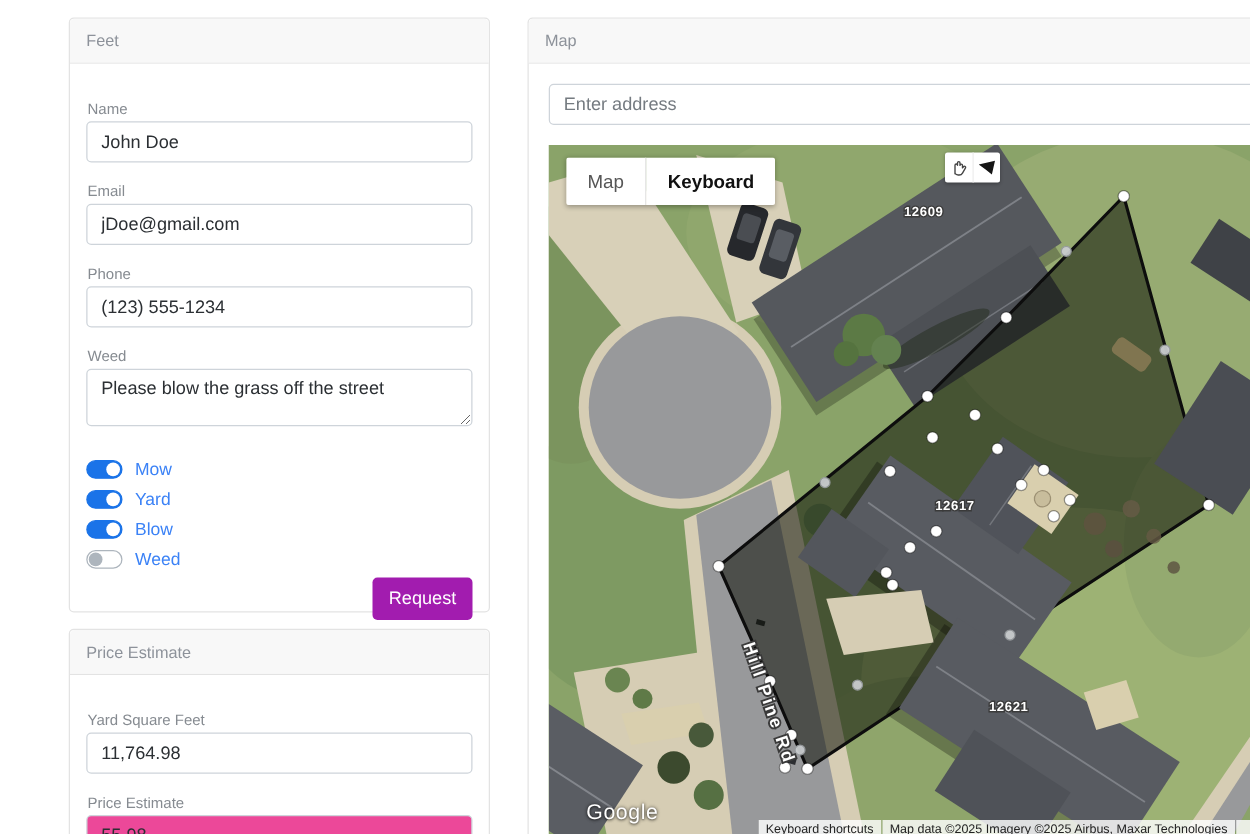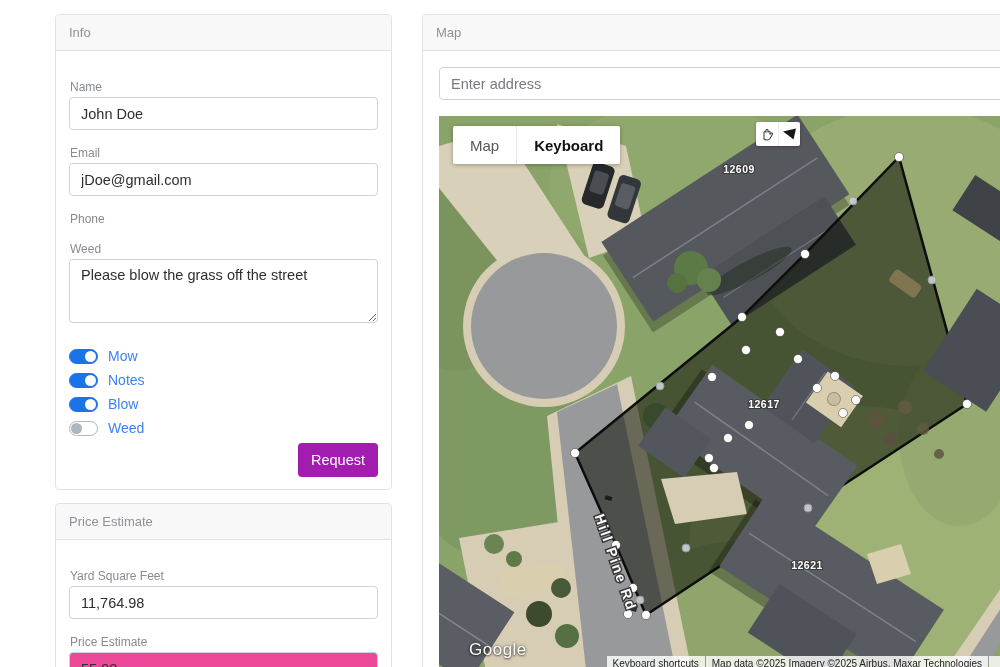--- a/index.html
+++ b/index.html
@@ -16,21 +16,21 @@
   #map-card   { left:422px; top:14px; width:600px; height:700px; }
   #map-card .card-body { padding:16px; }
 
   .fgroup { margin-bottom:4px; }
   .flabel { display:block; font-size:12px; color:#868b91; margin:16px 0 3px 1px; }
   .tinput { width:100%; height:33px; border:1px solid #ced4da; border-radius:4px;
     padding:0 11px; font-size:14.5px; color:#2b2f33; background:#fff;
     font-family:"Liberation Sans", sans-serif; outline:none; }
   .tinput::placeholder { color:#757b81; }
   .tinput:disabled { background:#ec4899; color:#2b2f33; }
-  textarea.tinput { height:64px; padding:6px 11px; resize:both; line-height:1.25; }
+  textarea.tinput { height:46px; padding:6px 11px; resize:both; line-height:1.25; }
 
   .toggles { margin-top:19px; }
   .trow { display:flex; align-items:center; height:20px; margin-bottom:4px; }
   .toggle { position:relative; width:29px; height:15px; border-radius:8px;
     background:#fff; border:1px solid #adb5bd; cursor:pointer; flex:0 0 auto; }
   .toggle .knob { position:absolute; top:1px; left:1px; width:11px; height:11px;
     border-radius:50%; background:#adb5bd; }
   .toggle.on { background:#1a73e8; border-color:#1a73e8; }
   .toggle.on .knob { left:auto; right:1px; background:#fff; }
   .tlabel { margin-left:10px; font-size:14px; color:#3b82f6; }
@@ -64,50 +64,51 @@
   .attrib { position:absolute; top:540px; left:0; width:562px; display:flex;
     justify-content:flex-end; font-size:10px; color:#222; }
   .attrib .box { background:rgba(255,255,255,.82); padding:2px 6px 6px; white-space:nowrap; }
   .attrib .box + .box { margin-left:1px; }
   .attrib .stub { width:6px; }
 </style>
 </head>
 <body>
 
 <div class="card" id="info-card">
-  <div class="card-header">Info</div>
+  <div class="card-header">Feet</div>
   <div class="card-body">
     <div class="fgroup">
       <label class="flabel">Name</label>
       <input class="tinput" value="John Doe" style="">
     </div>
     <div class="fgroup">
       <label class="flabel">Email</label>
       <input class="tinput" value="jDoe@gmail.com" style="">
     </div>
     <div class="fgroup">
       <label class="flabel">Phone</label>
+      <input class="tinput" value="(123) 555-1234" style="">
     </div>
     <div class="fgroup">
       <label class="flabel">Weed</label>
       <textarea class="tinput" style="">Please blow the grass off the street</textarea>
     </div>
 
     <div class="toggles">
       <div class="trow">
         <span class="toggle on">
             <span class="knob"></span>
           </span>
         <span class="tlabel">Mow</span>
       </div>
       <div class="trow">
         <span class="toggle on">
             <span class="knob"></span>
           </span>
-        <span class="tlabel">Notes</span>
+        <span class="tlabel">Yard</span>
       </div>
       <div class="trow">
         <span class="toggle on">
             <span class="knob"></span>
           </span>
         <span class="tlabel">Blow</span>
       </div>
       <div class="trow">
         <span class="toggle">
             <span class="knob"></span>

